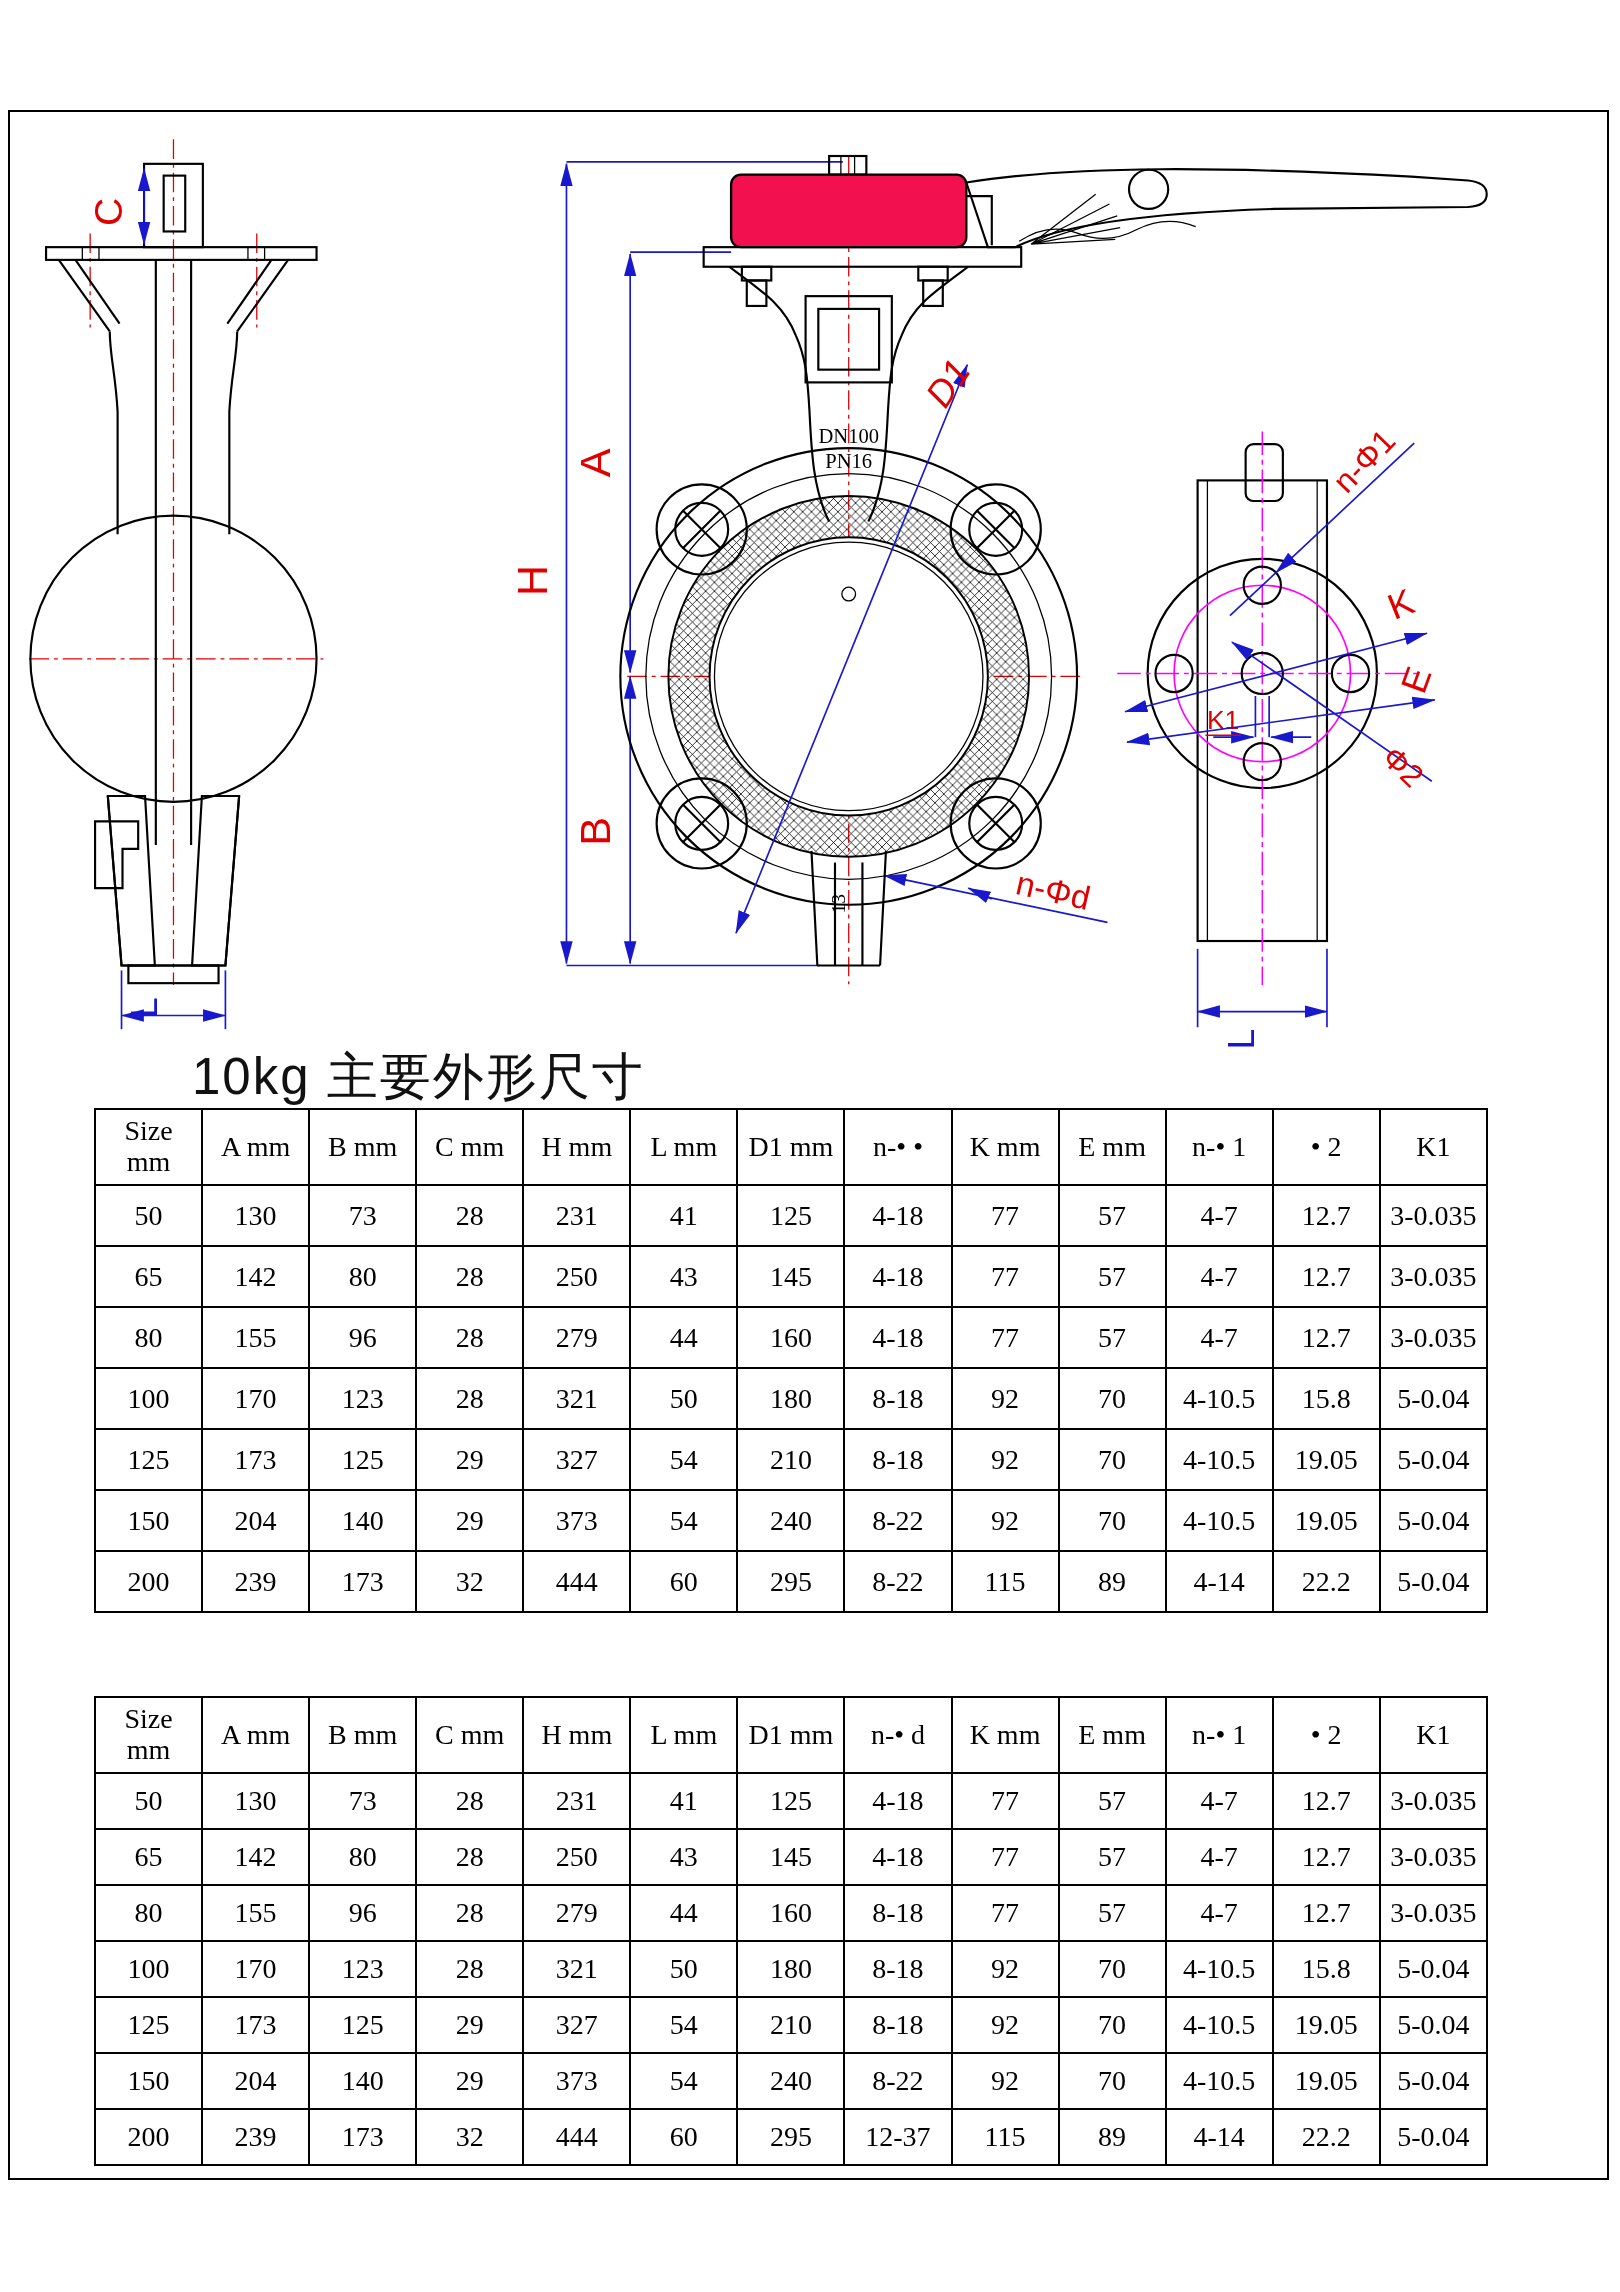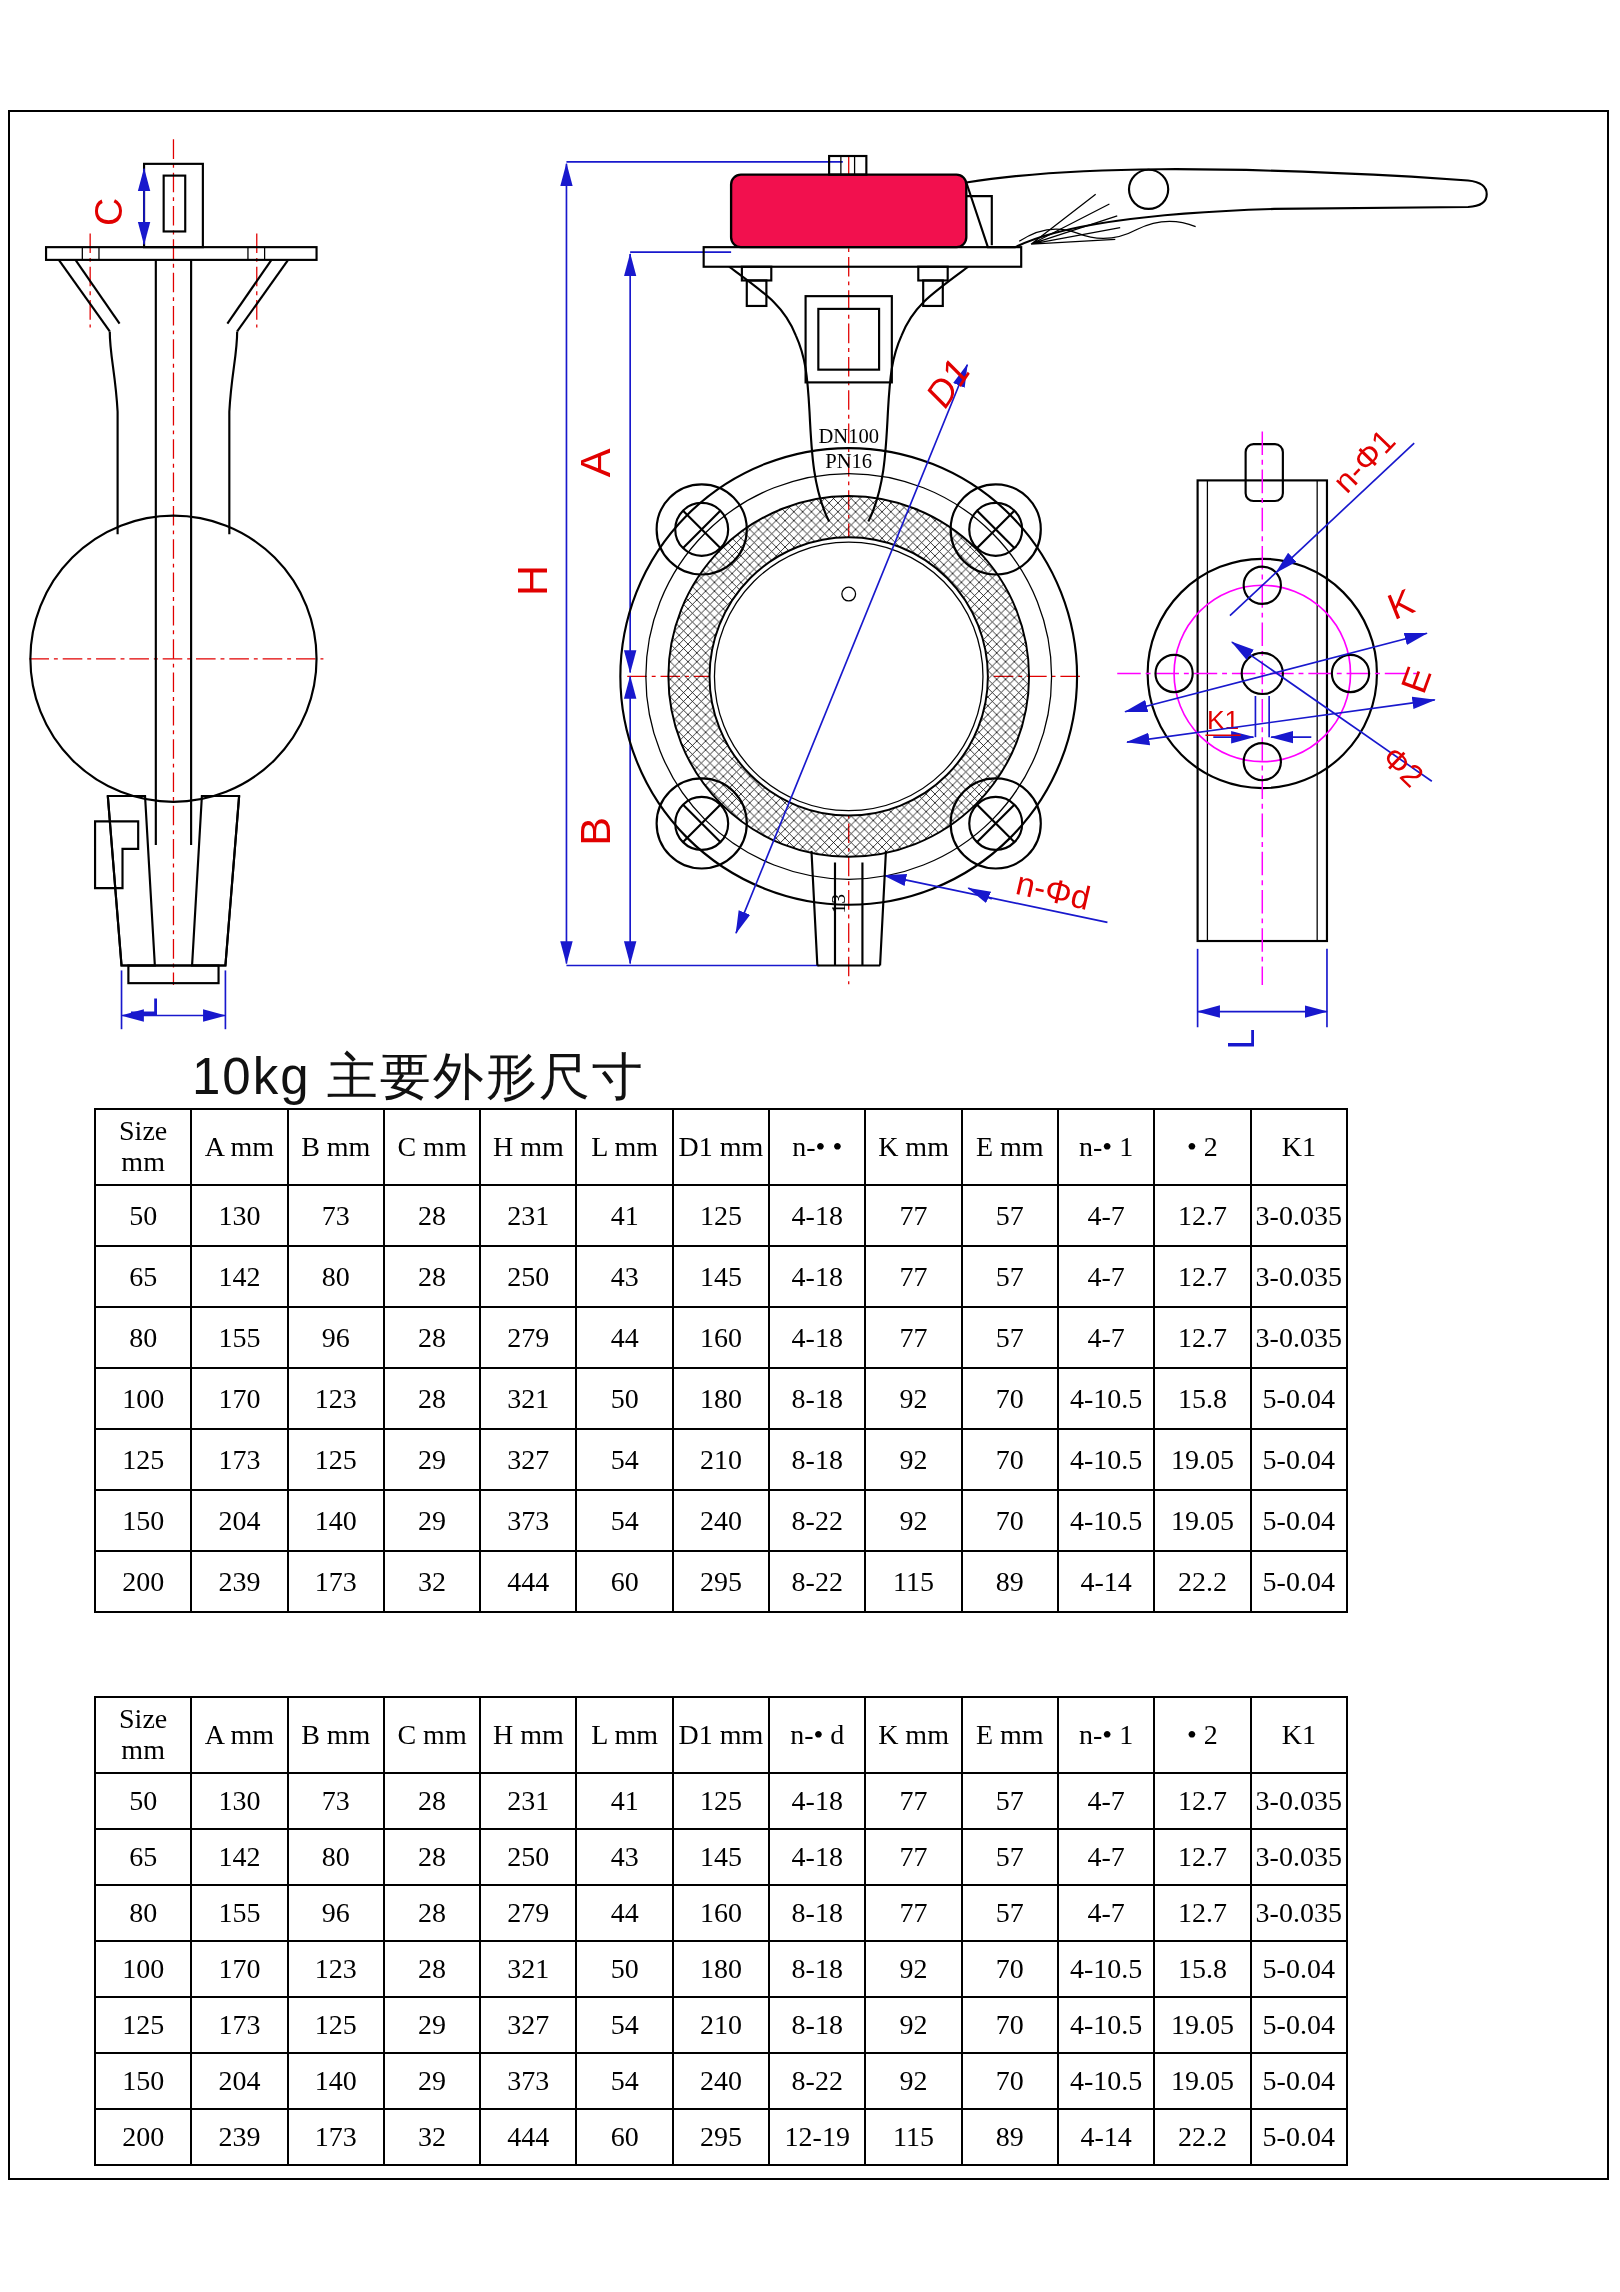--- a/index.html
+++ b/index.html
@@ -3,21 +3,21 @@
 <meta charset="utf-8">
 <style>
   html,body{margin:0;padding:0;background:#fff;}
   body{width:1620px;height:2293px;position:relative;font-family:"Liberation Sans",sans-serif;}
   .page{position:absolute;left:0;top:0;width:1620px;height:2293px;background:#fff;overflow:hidden;}
   .frame{position:absolute;left:7.8px;top:110px;width:1597px;height:2066px;border:2.9px solid #000;}
   svg.drawing{position:absolute;left:0;top:0;}
   .tbl-title{position:absolute;left:192px;font-size:51px;color:#111;letter-spacing:2px;white-space:pre;font-family:"Liberation Sans",sans-serif;margin-top:8px;}
   #title10{top:1035px;}
   #title16{top:1617px;}
-  table.dim{position:absolute;left:94px;border-collapse:collapse;table-layout:fixed;width:1254px;background:#fff;border:2.9px solid #000;}
+  table.dim{position:absolute;left:94px;border-collapse:collapse;table-layout:fixed;width:1394px;background:#fff;border:2.9px solid #000;}
   #table10{top:1108px;}
   #table16{top:1696px;}
   table.dim th,table.dim td{border:2.5px solid #000;text-align:center;vertical-align:middle;
     font-family:"Liberation Serif",serif;font-size:28px;font-weight:normal;padding:0;overflow:hidden;}
   table.dim th{white-space:pre-line;height:74px;line-height:1.1;}
   #table10 td{height:59px;}
   #table16 td{height:54px;}
   
   .bk{stroke:#000;stroke-width:2.2;fill:none;}
   .bkt{stroke:#000;stroke-width:1.3;fill:none;}
@@ -451,21 +451,21 @@
           <td>5-0.04</td>
         </tr>
         <tr>
           <td>200</td>
           <td>239</td>
           <td>173</td>
           <td>32</td>
           <td>444</td>
           <td>60</td>
           <td>295</td>
-          <td>12-19</td>
+          <td>12-37</td>
           <td>115</td>
           <td>89</td>
           <td>4-14</td>
           <td>22.2</td>
           <td>5-0.04</td>
         </tr>
       </tbody>
     </table>
 
 </div>

